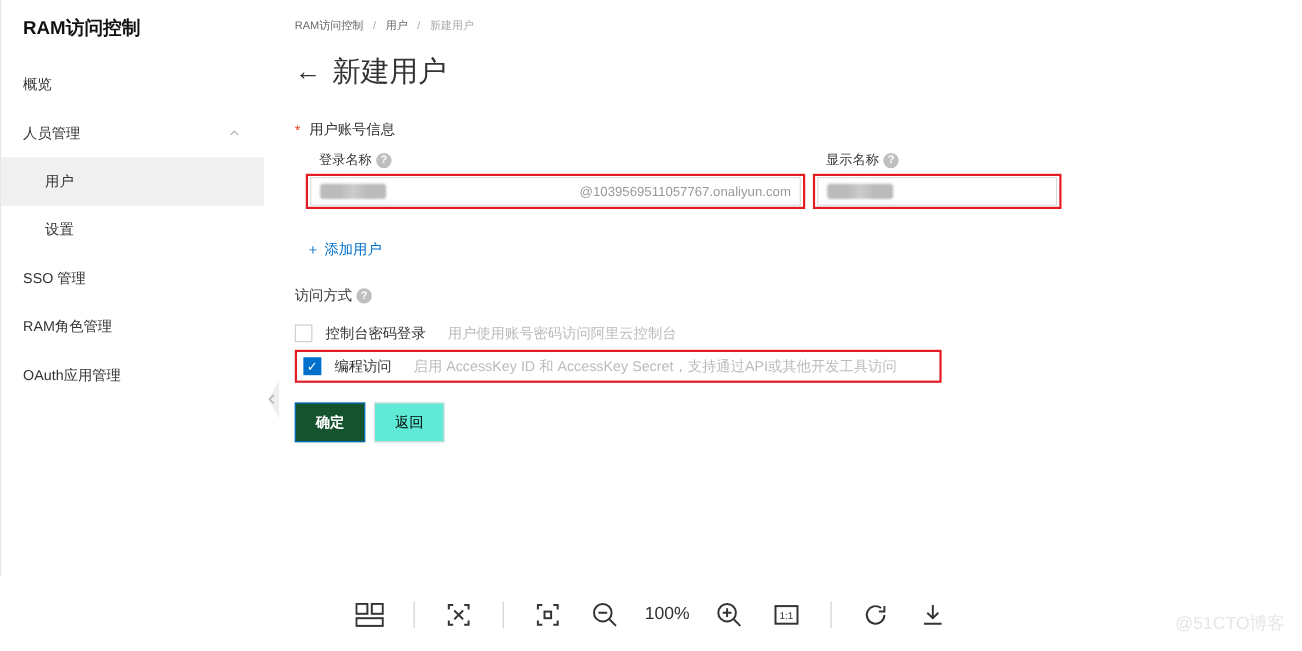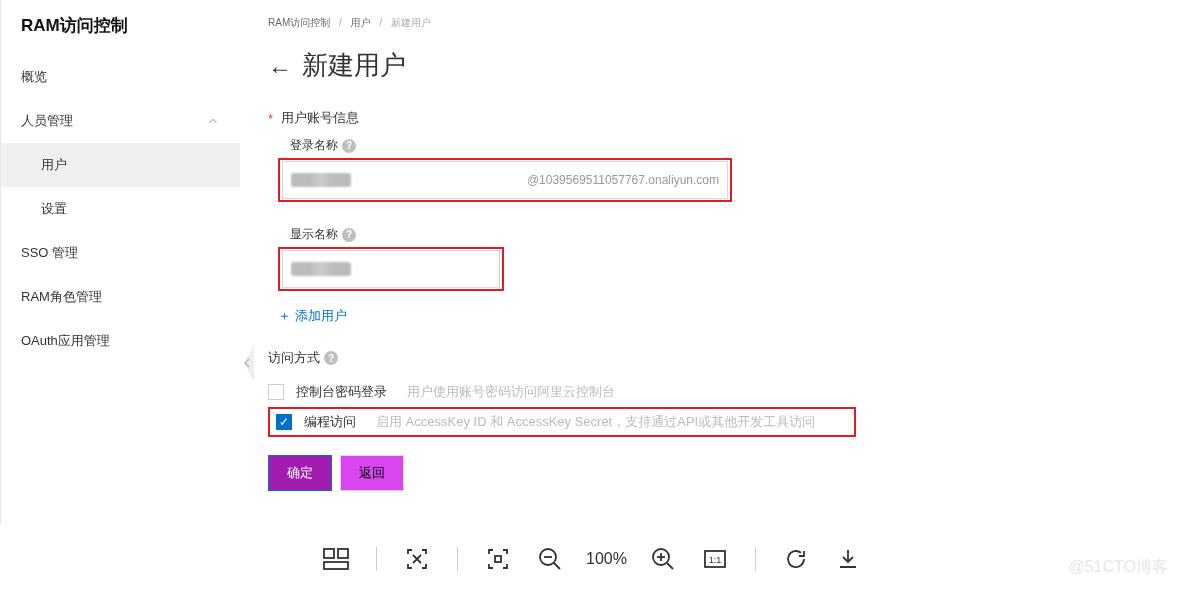--- a/index.html
+++ b/index.html
@@ -14,39 +14,39 @@
   .main { flex: 1; padding: 12px 20px 0 28px; }
   .breadcrumb { color: #666; font-size: 10px; padding: 4px 0 18px; }
   .breadcrumb .sep { margin: 0 6px; color: #aaa; }
   .breadcrumb .current { color: #aaa; }
   .page-title-row { display: flex; align-items: center; gap: 10px; margin-bottom: 26px; }
   .back-arrow { font-size: 24px; cursor: pointer; }
   .page-title { font-size: 26px; font-weight: 400; }
   .section-label { display: flex; align-items: center; gap: 4px; font-size: 13px; color: #333; margin-bottom: 10px; }
   .req { color: #e84a22; margin-right: 4px; }
   .help-icon { display: inline-flex; align-items: center; justify-content: center; width: 14px; height: 14px; border-radius: 50%; background: #bfbfbf; color: #fff; font-size: 10px; font-weight: bold; }
-  .fields-row { display: flex; gap: 24px; margin-bottom: 10px; padding-left: 10px; flex-direction: column; }
+  .fields-row { display: flex; gap: 7px; margin-bottom: 22px; padding-left: 10px; }
   .field-box { border: 2px solid #e31b23; padding: 1px 2px; }
   .field-label { font-size: 12px; color: #333; padding-left: 12px; margin-bottom: 4px; display: flex; align-items: center; gap: 4px; }
   .login-field { width: 454px; }
   .display-field { width: 226px; }
-  .login-field .input, .display-field .input { height: 38px; border: 1px solid #d9d9d9; display: flex; align-items: center; padding: 0 8px; position: relative; background: #fff; }
+  .login-field .input, .display-field .input { height: 26px; border: 1px solid #d9d9d9; display: flex; align-items: center; padding: 0 8px; position: relative; background: #fff; }
   .suffix { color: #999; font-size: 12px; margin-left: auto; }
   .smudge { width: 60px; height: 14px; background: linear-gradient(90deg, #bbb 30%, #ccc 50%, #bbb 70%); border-radius: 3px; filter: blur(1px); }
   .add-user { color: #0070cc; padding: 6px 0 18px 10px; cursor: pointer; display: flex; align-items: center; gap: 4px; }
   .access-section { margin-top: 6px; }
   .check-row { display: flex; align-items: center; gap: 12px; padding: 6px 0; }
   .checkbox { width: 16px; height: 16px; border: 1px solid #ccc; display: inline-flex; align-items: center; justify-content: center; font-size: 12px; }
   .checkbox.checked { background: #0070cc; border-color: #0070cc; color: #fff; }
   .check-label { color: #333; }
   .check-desc { color: #bbb; margin-left: 8px; }
   .highlight-row { border: 2px solid #e31b23; padding: 4px 6px; display: inline-flex; align-items: center; width: 588px; }
   .btn-row { margin-top: 18px; display: flex; gap: 8px; }
-  .btn { padding: 8px 18px; font-size: 13px; cursor: pointer; border: 1px solid #d9d9d9; background: #d946ef; }
-  .btn.primary { background: #a21caf; color: #fff; border-color: #0070cc; }
+  .btn { padding: 8px 18px; font-size: 13px; cursor: pointer; border: 1px solid #d9d9d9; background: #5eead4; }
+  .btn.primary { background: #14532d; color: #fff; border-color: #0070cc; font-weight: bold; }
   .collapse-handle { position: absolute; left: 240px; top: 345px; width: 14px; height: 36px; color: #ccc; cursor: pointer; display: flex; align-items: center; }
   .toolbar { position: absolute; bottom: 0; left: 0; right: 0; height: 68px; border-top: 1px solid rgba(0,0,0,0); display: flex; align-items: center; justify-content: center; gap: 20px; font-size: 22px; color: #333; }
   .toolbar .div { width: 1px; height: 24px; background: #ccc; margin: 0 4px; }
   .toolbar-item { cursor: pointer; display: flex; align-items: center; justify-content: center; width: 32px; height: 32px; }
   .zoom-text { font-size: 16px; font-family: Liberation Sans, sans-serif; text-align: right; }
   .watermark { position: absolute; right: 16px; bottom: 14px; color: #e6e6e6; font-size: 16px; }
   svg { display: block; }
 </style>
 </head>
 <body>

